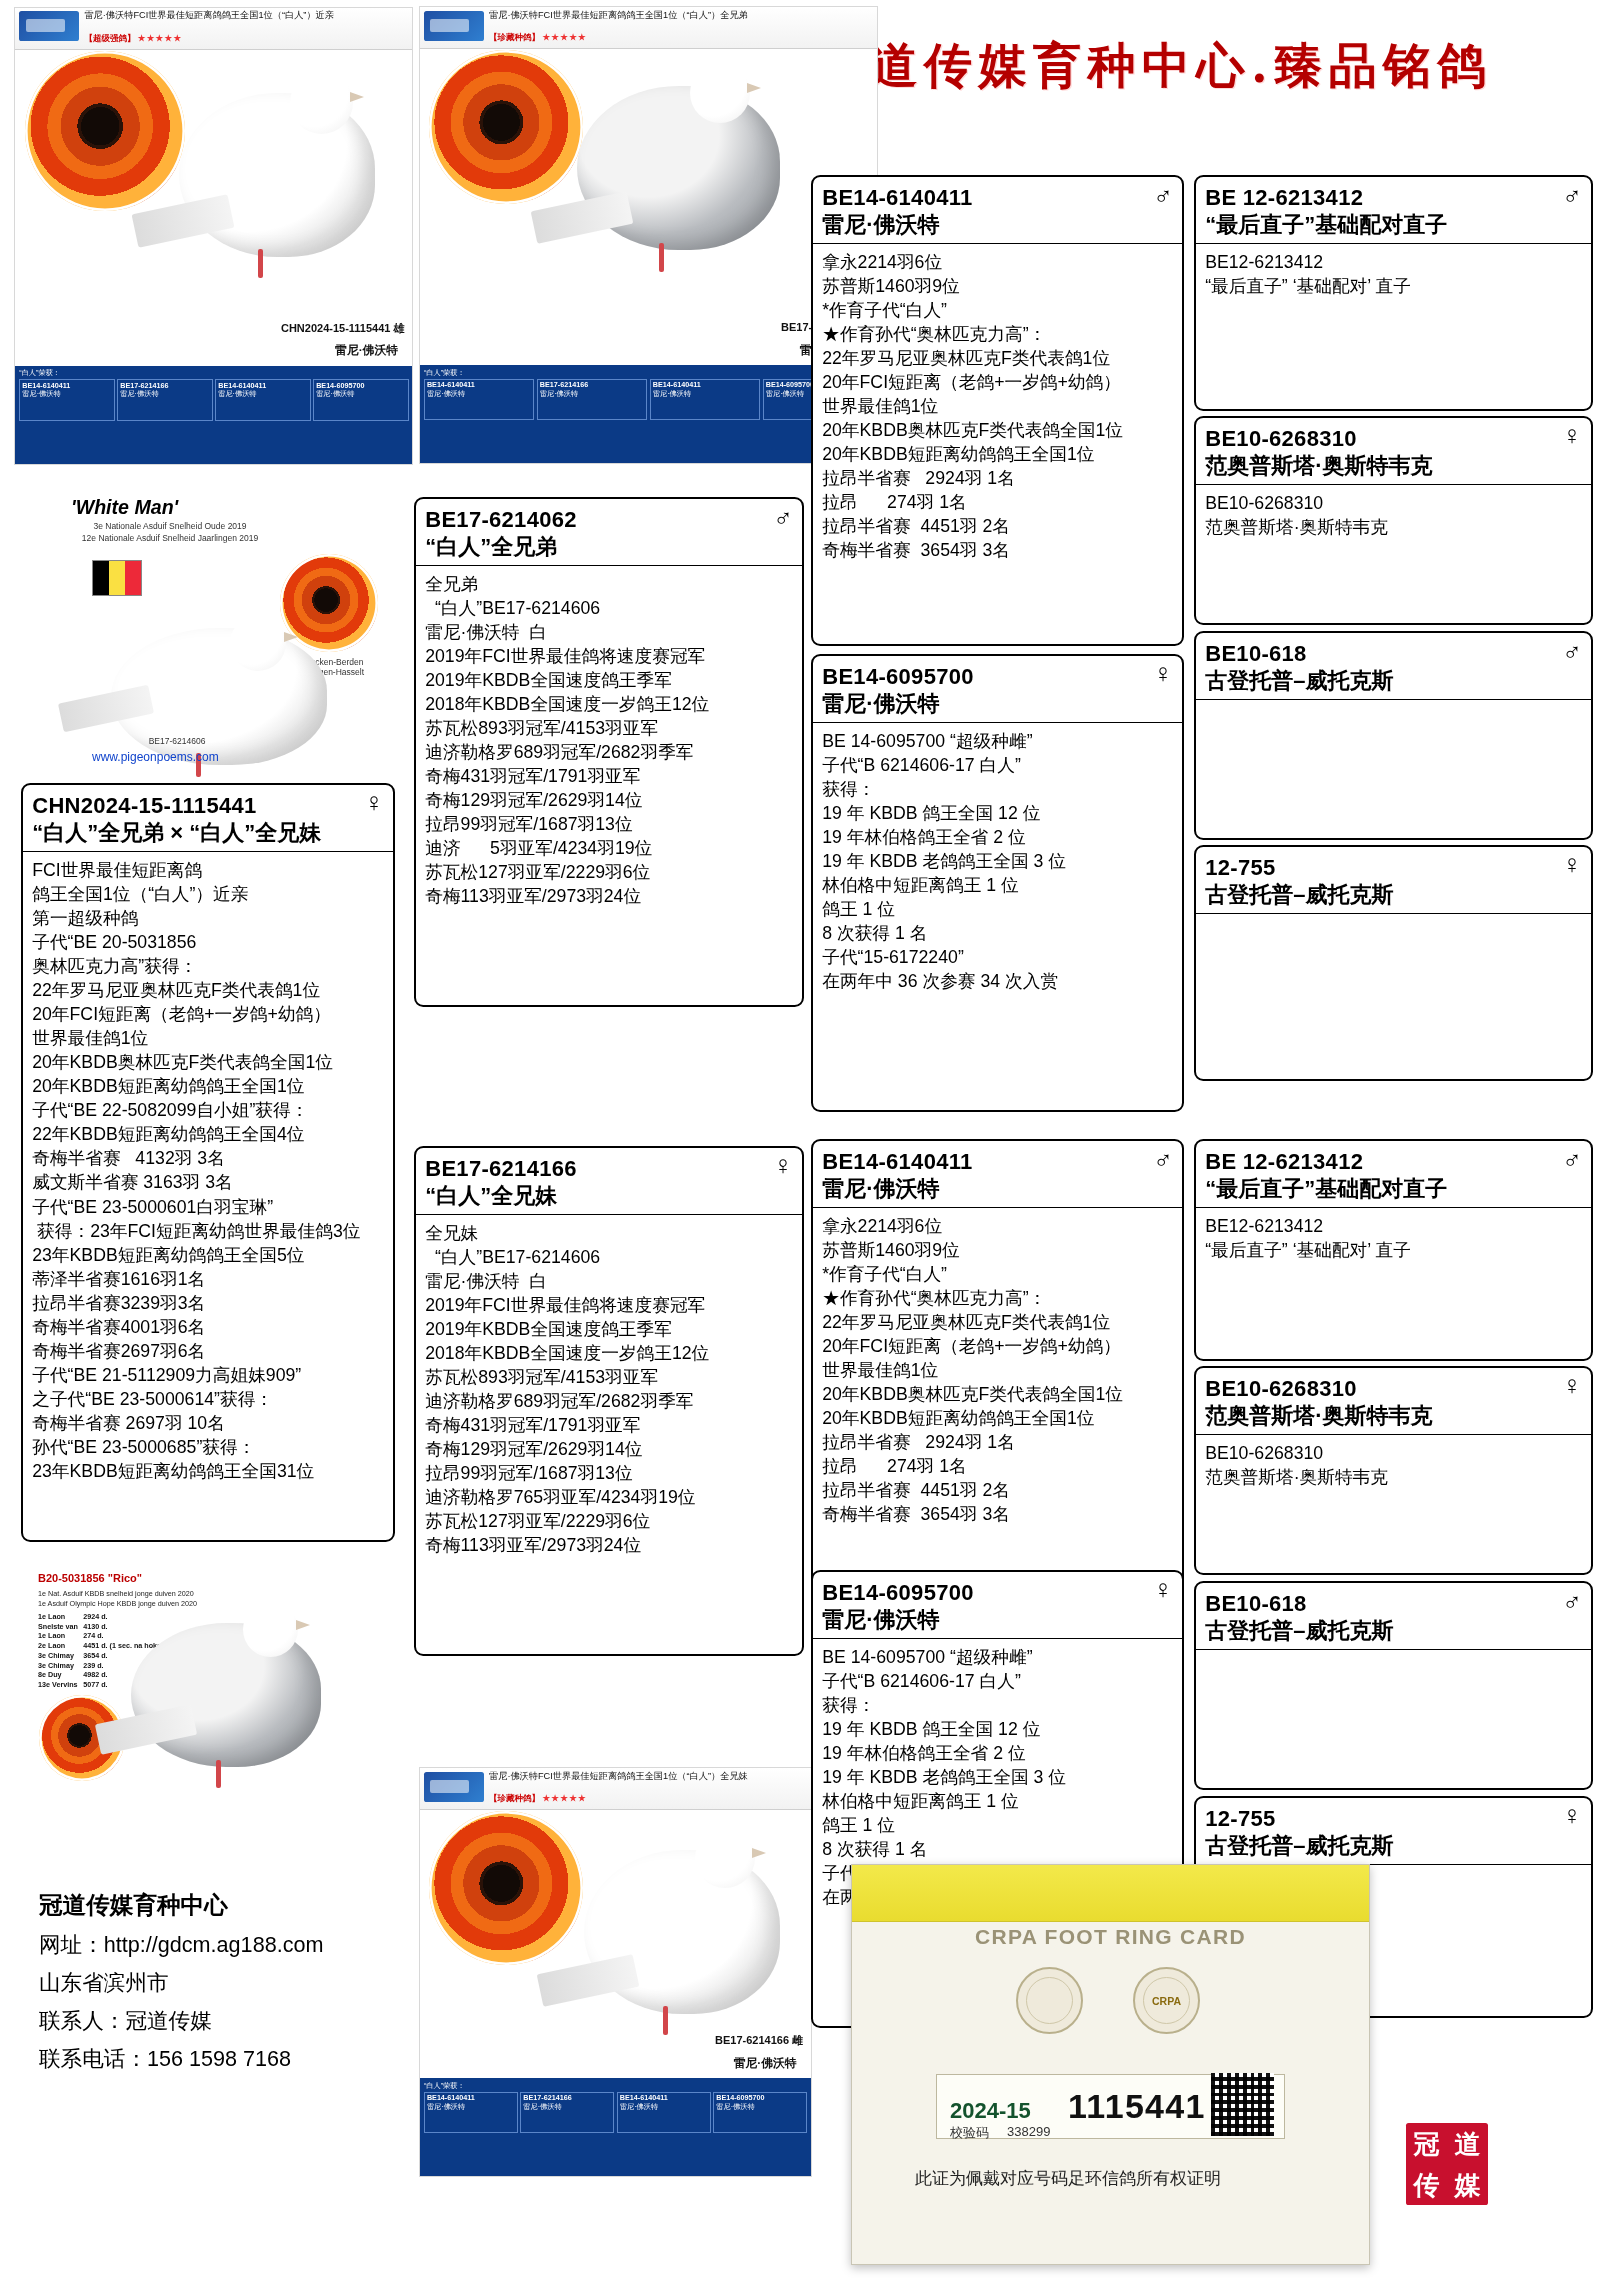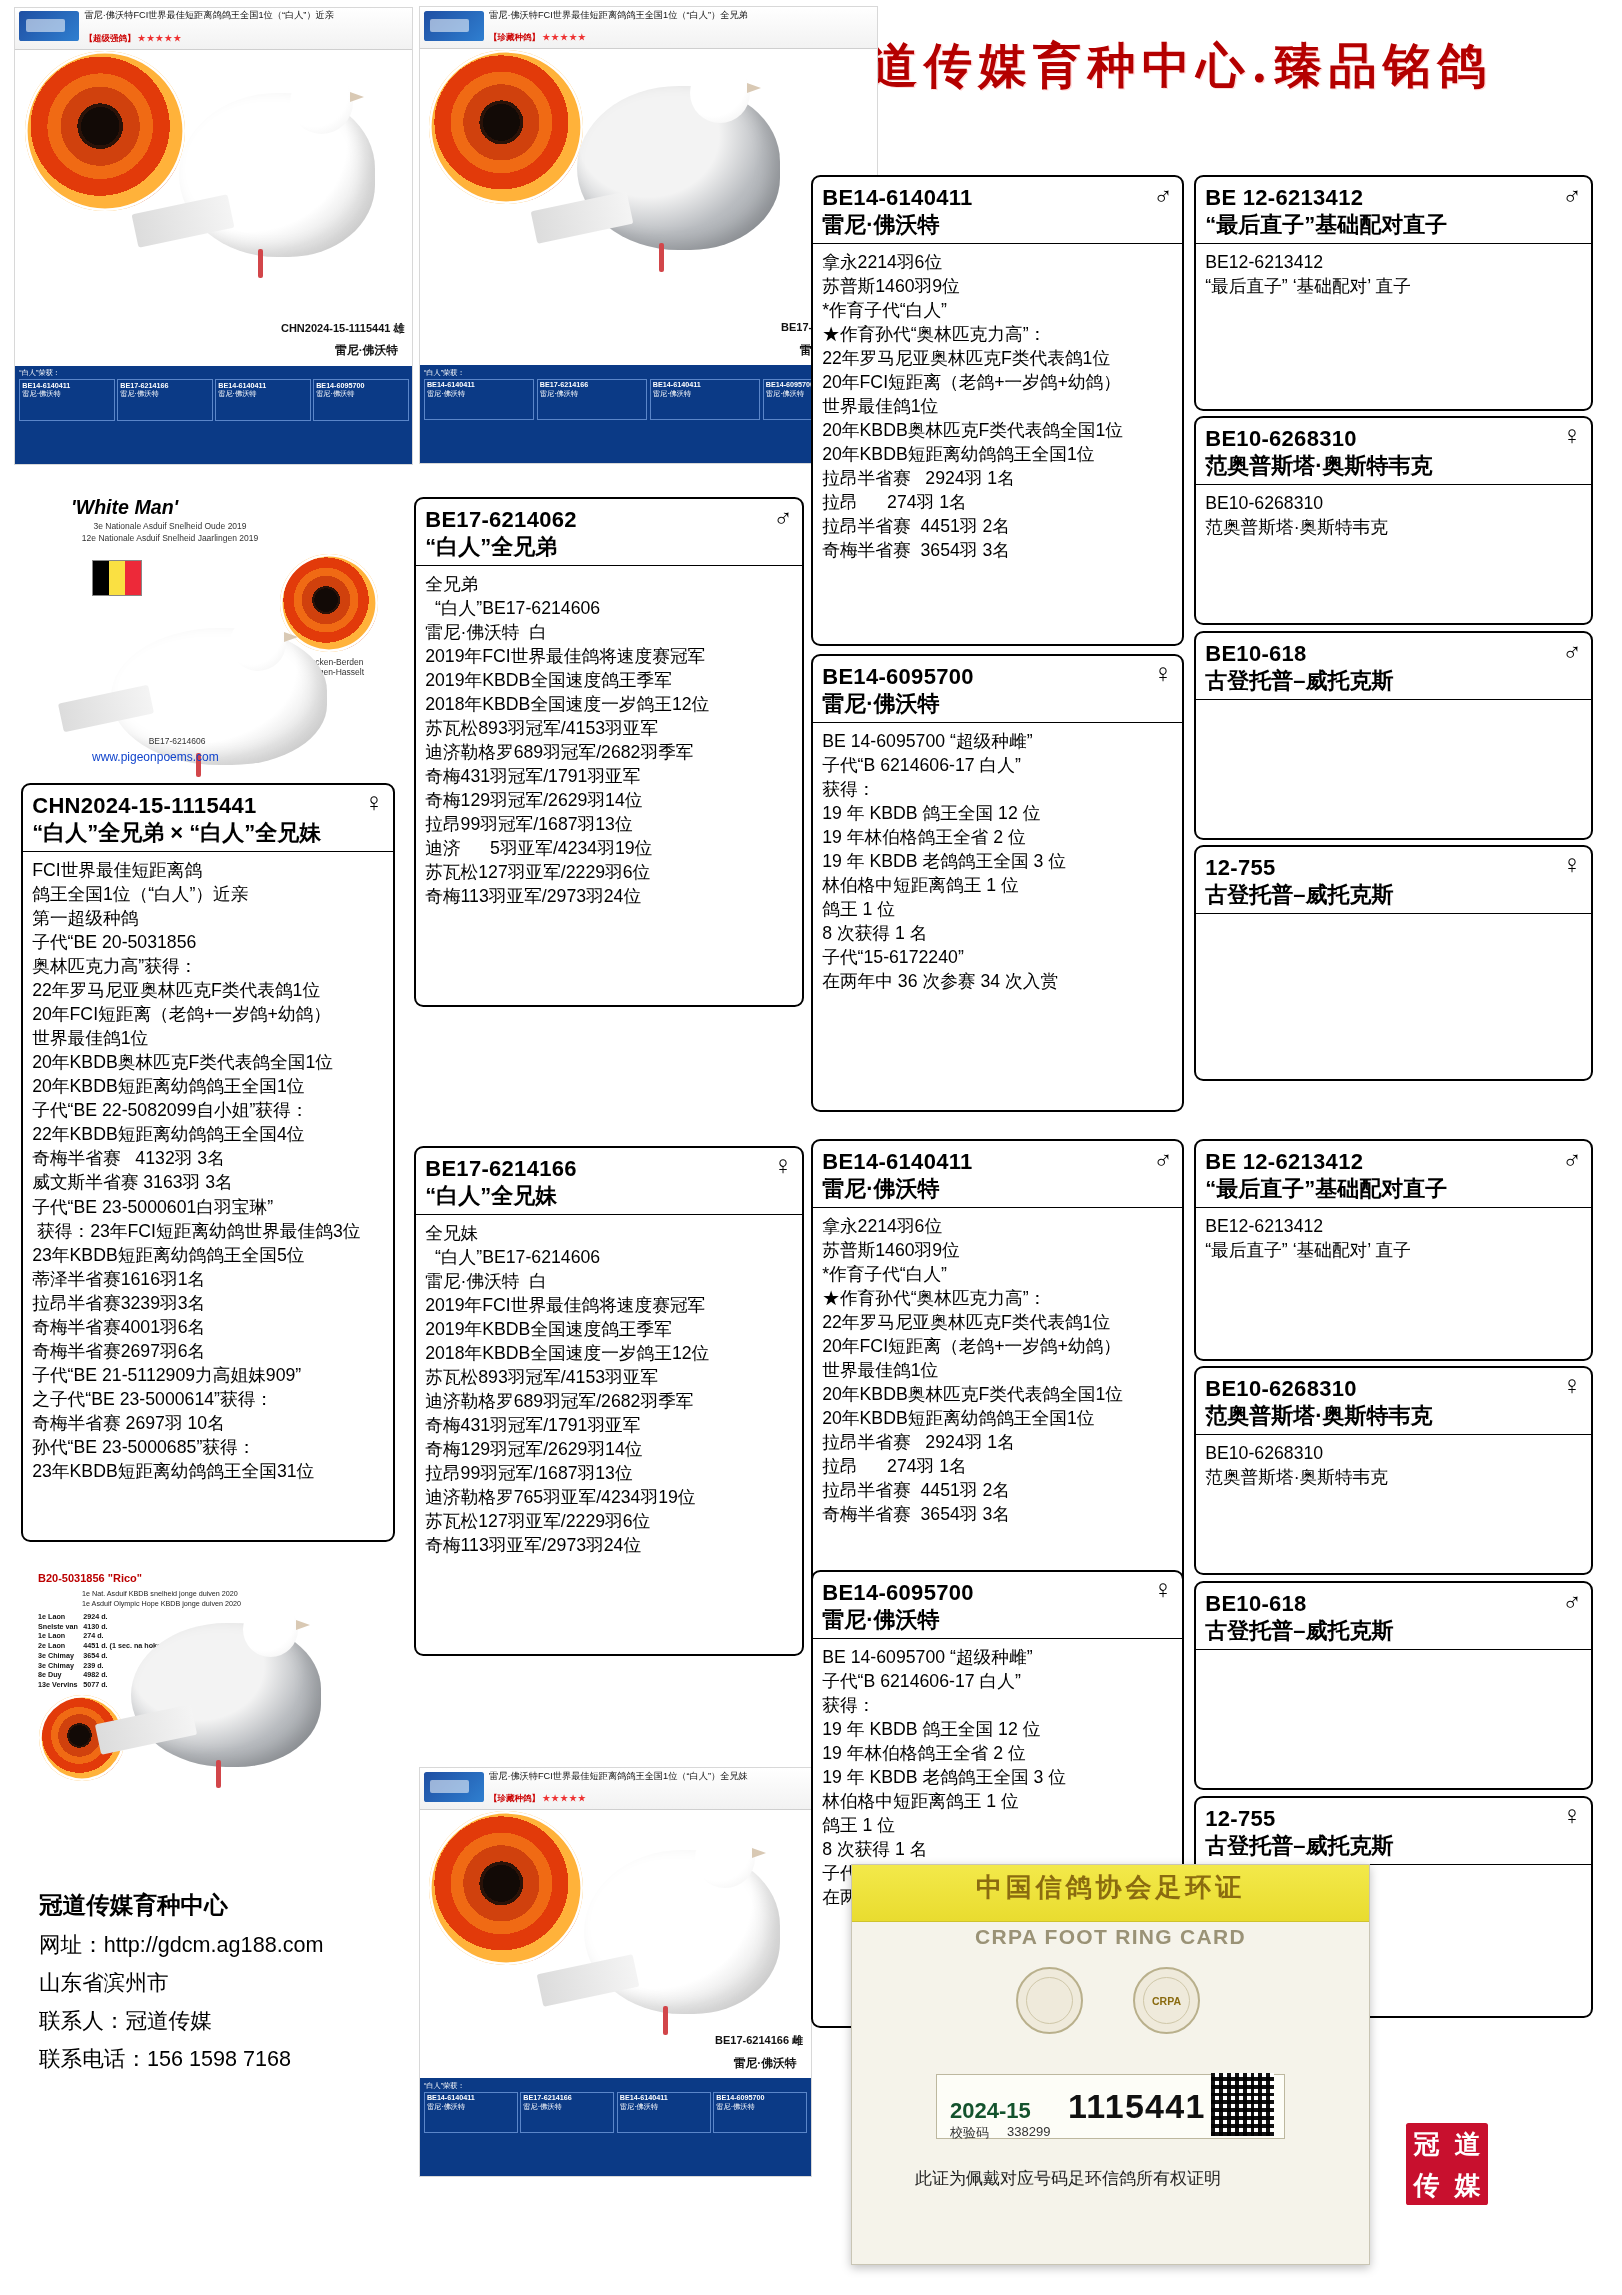--- a/index.html
+++ b/index.html
@@ -230,21 +230,21 @@
     font-family:"DejaVu Serif", serif;
     font-weight:bold;
     display:grid; grid-template-columns:1fr 1fr;
     align-items:center; justify-items:center;
     font-size:26px; line-height:1;
     border-radius:2.6px;
   }
 
   
   .rico-title { position:absolute; font-size:11px; font-weight:bold; color:#b00; }
-  .rico-sub { position:absolute; font-size:7.2px; color:#222;margin-left:44px; }
+  .rico-sub { position:absolute; font-size:7.2px; color:#222; }
   .rico-tab { position:absolute; font-size:7.2px; color:#111; line-height:1.35; }
   .rico-tab table { border-collapse:collapse; }
   .rico-tab td { padding:0 5.2px 0 0; white-space:nowrap;font-weight:bold; }
 </style>
 </head>
 <body>
 
 <div class="banner" style="left:815px; top:34px;text-align:center;">冠道传媒育种中心.臻品铭鸽</div>
 
 <div class="photo-panel" style="left:14.4px; top:6.5px; width:399px; height:458px;">
@@ -699,21 +699,20 @@
 <div class="contact" style="left:39px; top:1885px;">
   <div class="big">冠道传媒育种中心</div>
   <div>网址：http://gdcm.ag188.com</div>
   <div>山东省滨州市</div>
   <div>联系人：冠道传媒</div>
   <div>联系电话：156 1598 7168</div>
 </div>
 
 <div class="ringcard" style="left:851px; top:1864px; width:517px; height:399px;">
   <div class="rc-top"></div>
-  <div class="rc-cn">中国信鸽协会足环证</div>
   <div class="rc-en">CRPA FOOT RING CARD</div>
 
   <div class="rc-seal" style="left:164px; top:102px;"></div>
   <div class="rc-seal" style="left:281px; top:102px;">
     <div style="position:absolute;inset:17px;display:flex;align-items:center;justify-content:center;font-size:10.5px;color:#8a6b10;font-weight:bold;">CRPA</div>
   </div>
 
   <div class="rc-numbox" style="left:84px; top:209px; width:347px; height:63px;"></div>
   <div class="rc-year" style="left:98px; top:233px;">2024-15</div>
   <div class="rc-serial" style="left:216px; top:222px;">1115441</div>

